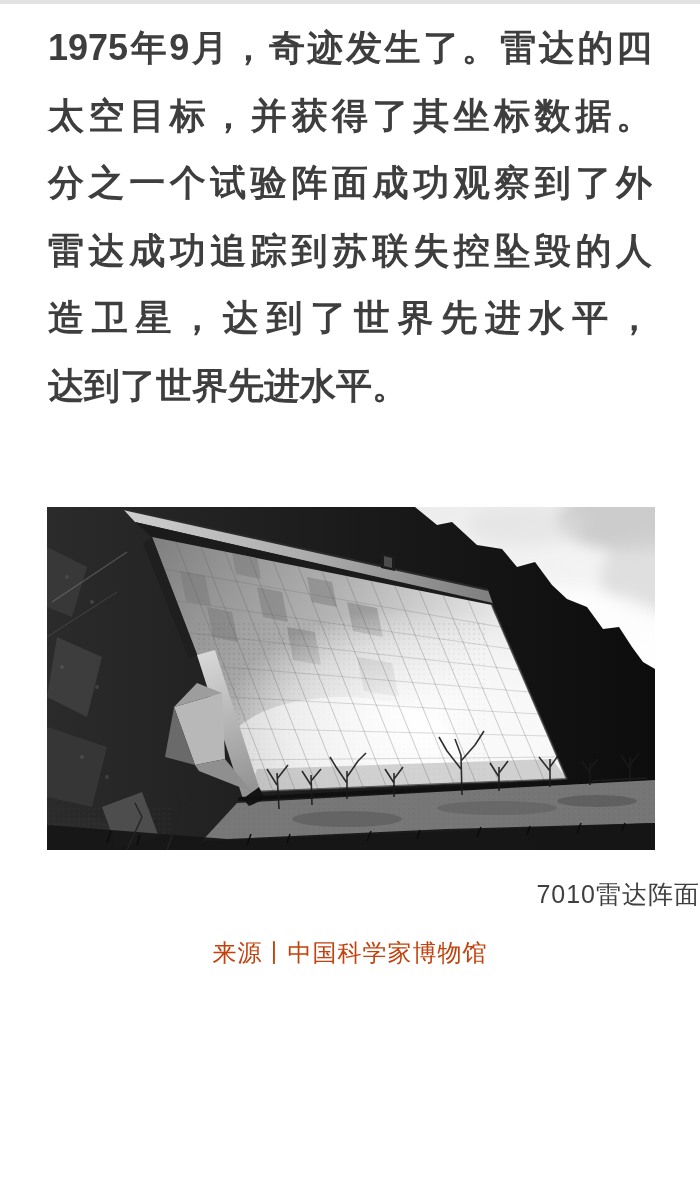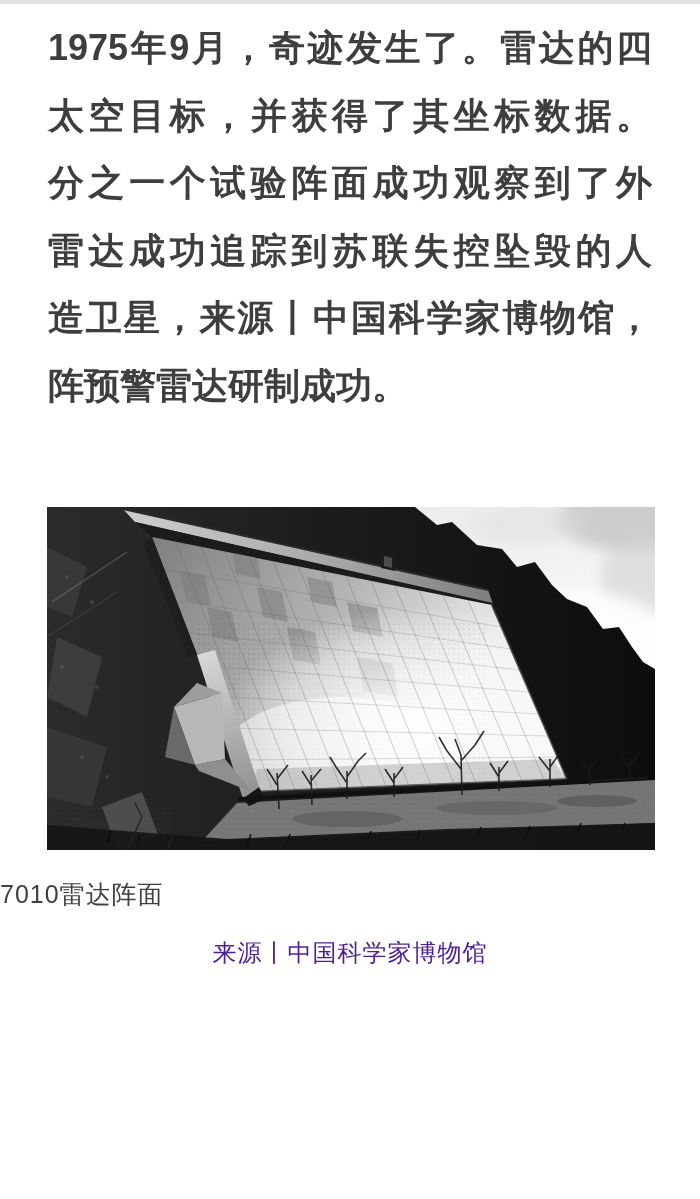--- a/index.html
+++ b/index.html
@@ -32,47 +32,47 @@
   }
   .photo{
     width:608px;height:343px;
     margin:88px 0 0 47px;
     background:#9a9a9a;
     overflow:hidden;
   }
   .photo svg{display:block;width:608px;height:343px;}
   .caption{
     margin-top:26px;
-    text-align:left;
+    text-align:right;
     font-size:25px;
     line-height:36px;
     color:#3f3f3f;
     letter-spacing:1px;
   }
   .source{
     margin-top:24px;
     text-align:center;
     font-size:24px;
     line-height:34px;
-    color:#4c1d95;
+    color:#c2410c;
     letter-spacing:1px;
   }
 </style>
 </head>
 <body>
 
 <div class="top-strip"></div>
 
 <div class="article">
   <div class="tline">1975年9月，奇迹发生了。雷达的四</div>
   <div class="tline">太空目标，并获得了其坐标数据。</div>
   <div class="tline">分之一个试验阵面成功观察到了外</div>
   <div class="tline">雷达成功追踪到苏联失控坠毁的人</div>
-  <div class="tline">造卫星，来源丨中国科学家博物馆，</div>
-  <div class="tline last">阵预警雷达研制成功。</div>
+  <div class="tline">造卫星，达到了世界先进水平，</div>
+  <div class="tline last">达到了世界先进水平。</div>
 </div>
 
 <div class="photo">
   <svg viewBox="0 0 608 343" xmlns="http://www.w3.org/2000/svg">
     <defs>
       <linearGradient id="skyG" x1="0.4" y1="0" x2="1" y2="0.6">
         <stop offset="0" stop-color="#e9e9e9"></stop>
         <stop offset="0.6" stop-color="#f4f4f4"></stop>
         <stop offset="1" stop-color="#fbfbfb"></stop>
       </linearGradient>

